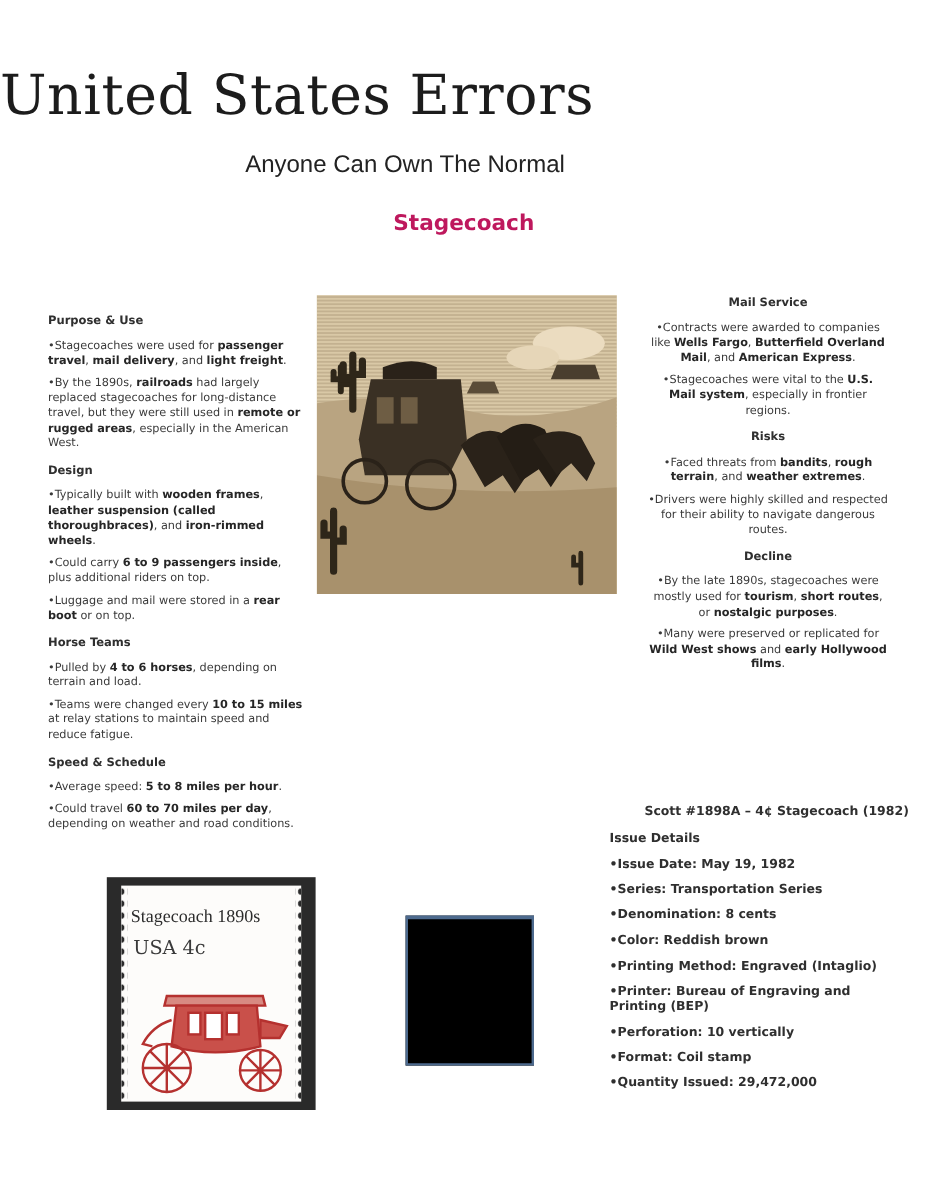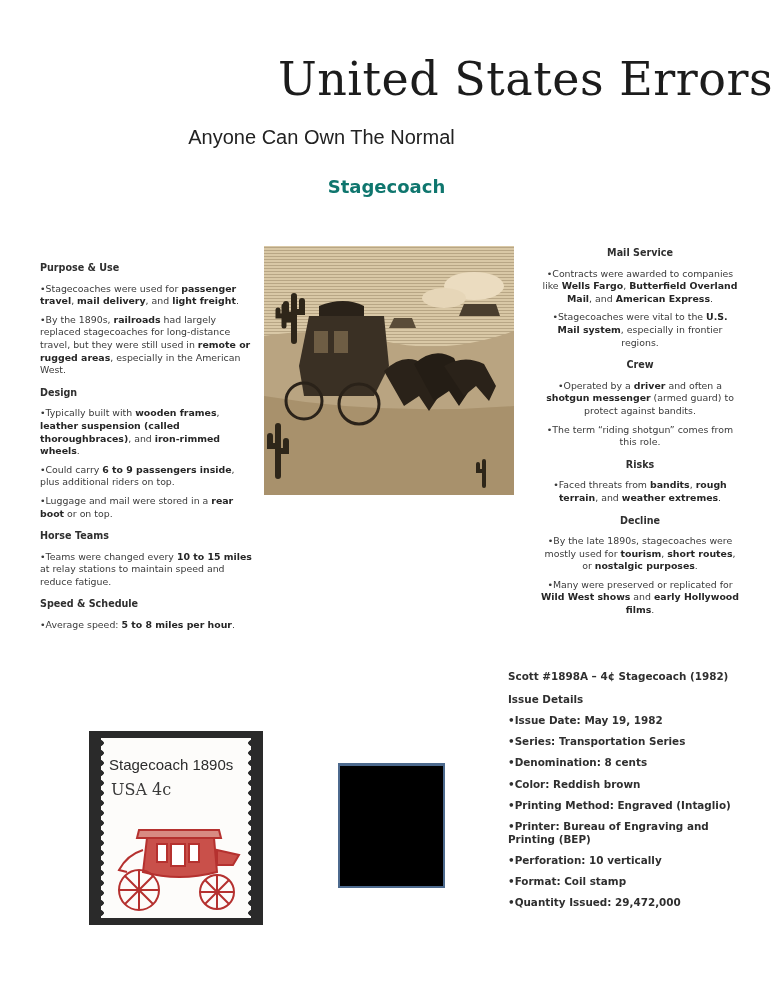--- a/index.html
+++ b/index.html
@@ -1,29 +1,29 @@
 <!DOCTYPE html>
 <html><head>
   <meta charset="utf-8">
   <style>
     * { box-sizing: border-box; margin: 0; padding: 0; }
     html, body { width: 773px; height: 1000px; background: #ffffff; overflow: hidden; }
     body { position: relative; font-family: "DejaVu Sans", sans-serif; color: #2b2b2b; }
 
     .title {
-      position: absolute; left: 0; top: 52px; width: 773px; text-align: right;
+      position: absolute; left: 0; top: 52px; width: 773px; text-align: left;
       font-family: "DejaVu Serif", serif; font-size: 46px; color: #1c1c1c; letter-spacing: 0.5px;
     }
     .subtitle {
-      position: absolute; left: 0; top: 126px; width: 643px; text-align: center;
+      position: absolute; left: 16px; top: 126px; width: 643px; text-align: center;
       font-family: "Liberation Sans", sans-serif; font-size: 20px; color: #222;
     }
     .section-title {
       position: absolute; left: 0; top: 176px; width: 773px; text-align: center;
-      font-family: "DejaVu Sans", sans-serif; font-weight: bold; font-size: 18px; color: #0f766e;
+      font-family: "DejaVu Sans", sans-serif; font-weight: bold; font-size: 18px; color: #be185d;
     }
 
     .col {
       position: absolute; font-size: 9.4px; line-height: 12.6px; color: #3a3a3a;
     }
     .col.left { left: 40px; top: 262px; width: 215px; }
     .col.right { left: 540px; top: 247px; width: 200px; text-align: center; }
     .col h3 { font-size: 9.6px; font-weight: bold; color: #2f2f2f; margin: 0 0 8px 0; }
     .col p { margin: 0 0 6px 0; }
     .col .block { margin-bottom: 10px; }
@@ -32,40 +32,40 @@
     .engraving {
       position: absolute; left: 264px; top: 246px; width: 250px; height: 249px;
       background: #d8c8a8; overflow: hidden;
     }
     .engraving svg { width: 100%; height: 100%; display: block; }
 
     .details {
       position: absolute; left: 508px; top: 670px; width: 250px;
       font-size: 10.4px; font-weight: bold; color: #2f2f2f;
     }
-    .details .scott { margin-bottom: 11px; }
+    .details .scott { margin-bottom: 11px; margin-left: 29px; }
     .details .issue-head { margin-bottom: 9px; }
     .details .row { margin-bottom: 8.6px; line-height: 12.6px; }
     .details .row .k { font-weight: bold; }
 
     .stamp {
       position: absolute; left: 89px; top: 731px; width: 174px; height: 194px;
       background: #2a2a2a; padding: 7px 12px;
     }
     .stamp-inner {
       position: relative; width: 100%; height: 100%; background: #fdfcfa; overflow: hidden;
     }
     .stamp-inner .perf {
       position: absolute; top: 0; bottom: 0; width: 5px;
       background: radial-gradient(circle at 0 50%, #2a2a2a 2.5px, transparent 3px) 0 0 / 5px 10px repeat-y;
     }
     .stamp-inner .perf.l { left: 0; }
     .stamp-inner .perf.r { right: 0; transform: scaleX(-1); }
     .stamp-name {
-      position: absolute; left: 8px; top: 18px; font-family: Liberation Sans, sans-serif;
+      position: absolute; left: 8px; top: 18px; font-family: Liberation Serif, serif;
       font-size: 15px; color: #2c2c2c; white-space: nowrap;
     }
     .stamp-denom {
       position: absolute; left: 10px; top: 42px; font-family: "DejaVu Serif", serif;
       font-size: 16px; color: #3a3a3a;
     }
     .stamp-art { position: absolute; left: 8px; top: 72px; width: 140px; height: 105px; }
 
     .missing-stamp {
       position: absolute; left: 338px; top: 763px; width: 107px; height: 125px;
@@ -86,25 +86,27 @@
       <p>•By the 1890s, <b>railroads</b> had largely replaced stagecoaches for long-distance travel, but they were still used in <b>remote or rugged areas</b>, especially in the American West.</p>
     </div>
     <div class="block">
       <h3>Design</h3>
       <p>•Typically built with <b>wooden frames</b>, <b>leather suspension (called thoroughbraces)</b>, and <b>iron-rimmed wheels</b>.</p>
       <p>•Could carry <b>6 to 9 passengers inside</b>, plus additional riders on top.</p>
       <p>•Luggage and mail were stored in a <b>rear boot</b> or on top.</p>
     </div>
     <div class="block">
       <h3>Horse Teams</h3>
+      <p>•Pulled by <b>4 to 6 horses</b>, depending on terrain and load.</p>
       <p>•Teams were changed every <b>10 to 15 miles</b> at relay stations to maintain speed and reduce fatigue.</p>
     </div>
     <div class="block">
       <h3>Speed &amp; Schedule</h3>
       <p>•Average speed: <b>5 to 8 miles per hour</b>.</p>
+      <p>•Could travel <b>60 to 70 miles per day</b>, depending on weather and road conditions.</p>
     </div>
   </div>
 
 <div class="engraving">
   <svg viewBox="0 0 250 249" xmlns="http://www.w3.org/2000/svg">
     <defs>
       <pattern id="hatch" width="3" height="3" patternUnits="userSpaceOnUse">
         <line x1="0" y1="1.5" x2="3" y2="1.5" stroke="#8a7658" stroke-width="0.6"></line>
       </pattern>
     </defs>
@@ -132,27 +134,23 @@
   </svg>
 </div>
 
 <div class="col right" id="rightCol">
     <div class="block">
       <h3>Mail Service</h3>
       <p>•Contracts were awarded to companies like <b>Wells Fargo</b>, <b>Butterfield Overland Mail</b>, and <b>American Express</b>.</p>
       <p>•Stagecoaches were vital to the <b>U.S. Mail system</b>, especially in frontier regions.</p>
     </div>
     <div class="block">
-      <h3>Crew</h3>
-      <p>•Operated by a <b>driver</b> and often a <b>shotgun messenger</b> (armed guard) to protect against bandits.</p>
-      <p>•The term “riding shotgun” comes from this role.</p>
-    </div>
-    <div class="block">
       <h3>Risks</h3>
       <p>•Faced threats from <b>bandits</b>, <b>rough terrain</b>, and <b>weather extremes</b>.</p>
+      <p>•Drivers were highly skilled and respected for their ability to navigate dangerous routes.</p>
     </div>
     <div class="block">
       <h3>Decline</h3>
       <p>•By the late 1890s, stagecoaches were mostly used for <b>tourism</b>, <b>short routes</b>, or <b>nostalgic purposes</b>.</p>
       <p>•Many were preserved or replicated for <b>Wild West shows</b> and <b>early Hollywood films</b>.</p>
     </div>
   </div>
 
 <div class="details">
   <div class="scott">Scott #1898A – 4¢ Stagecoach (1982)</div>

